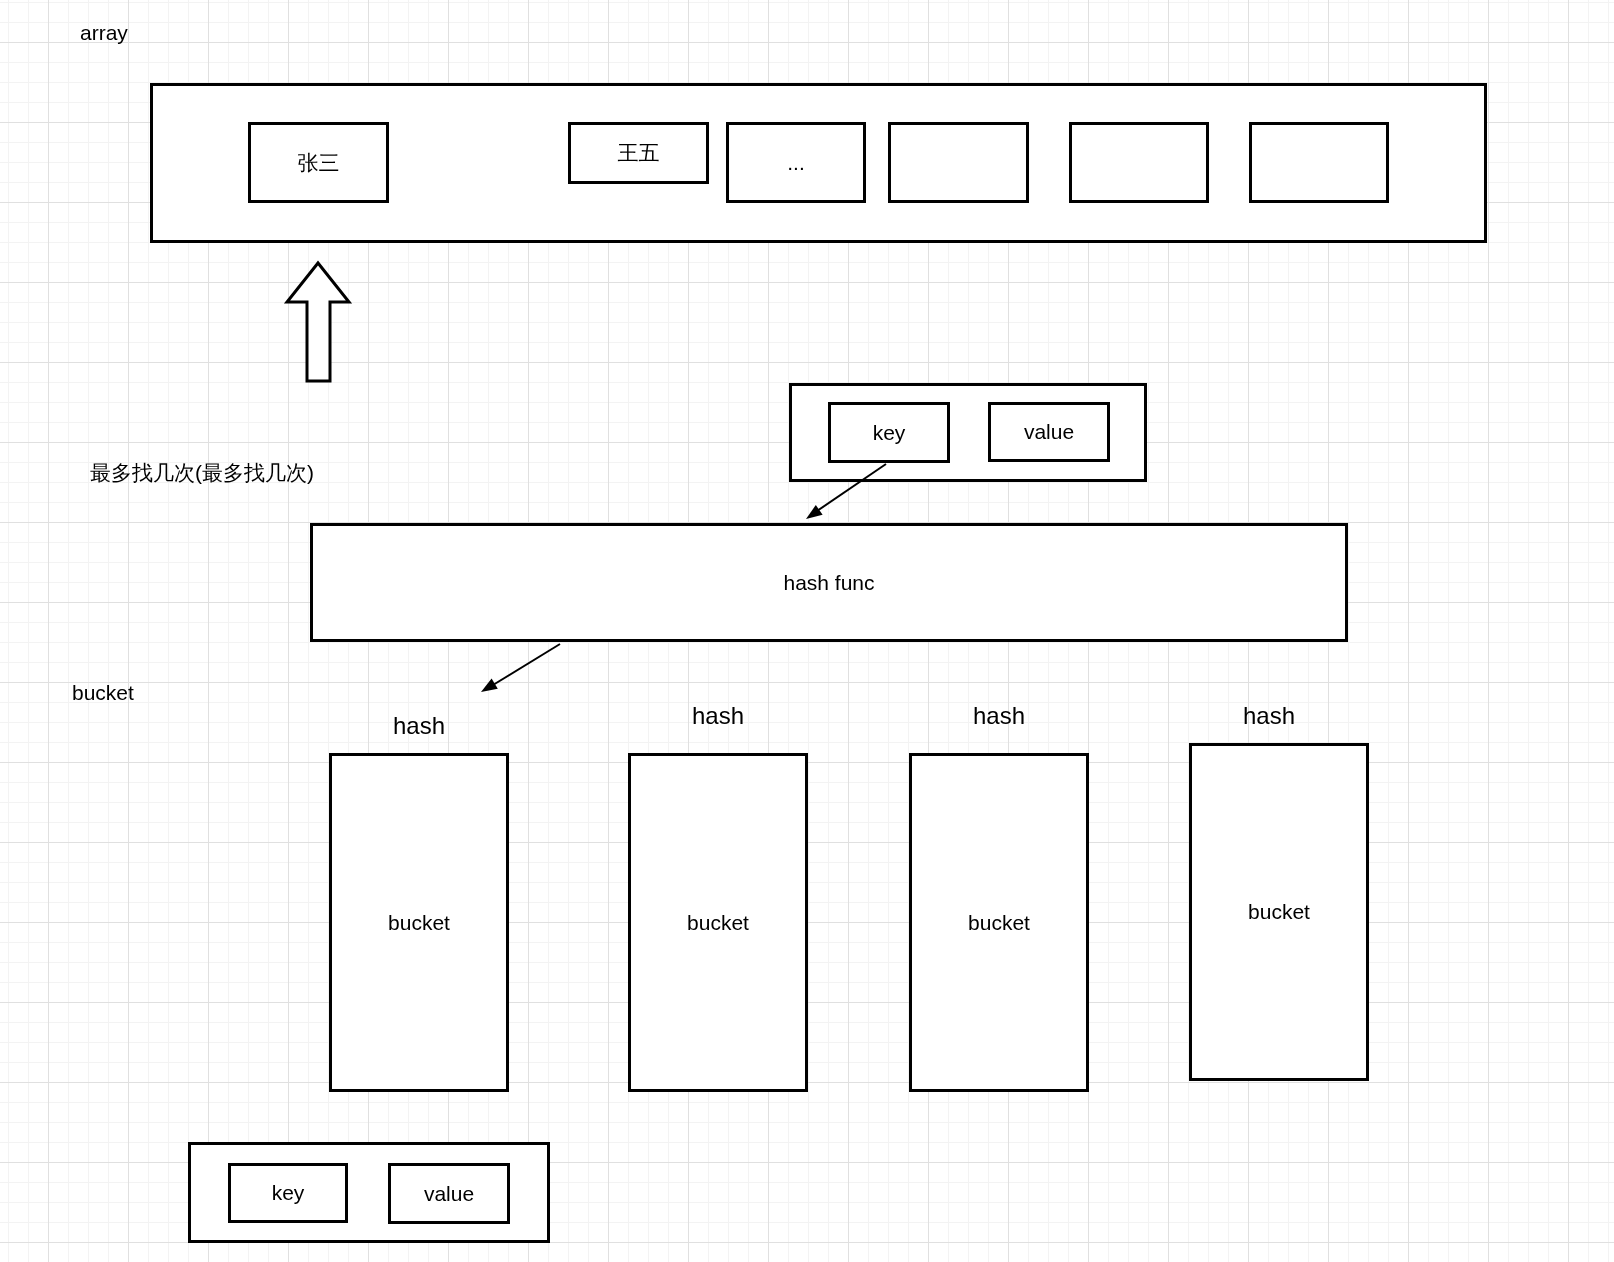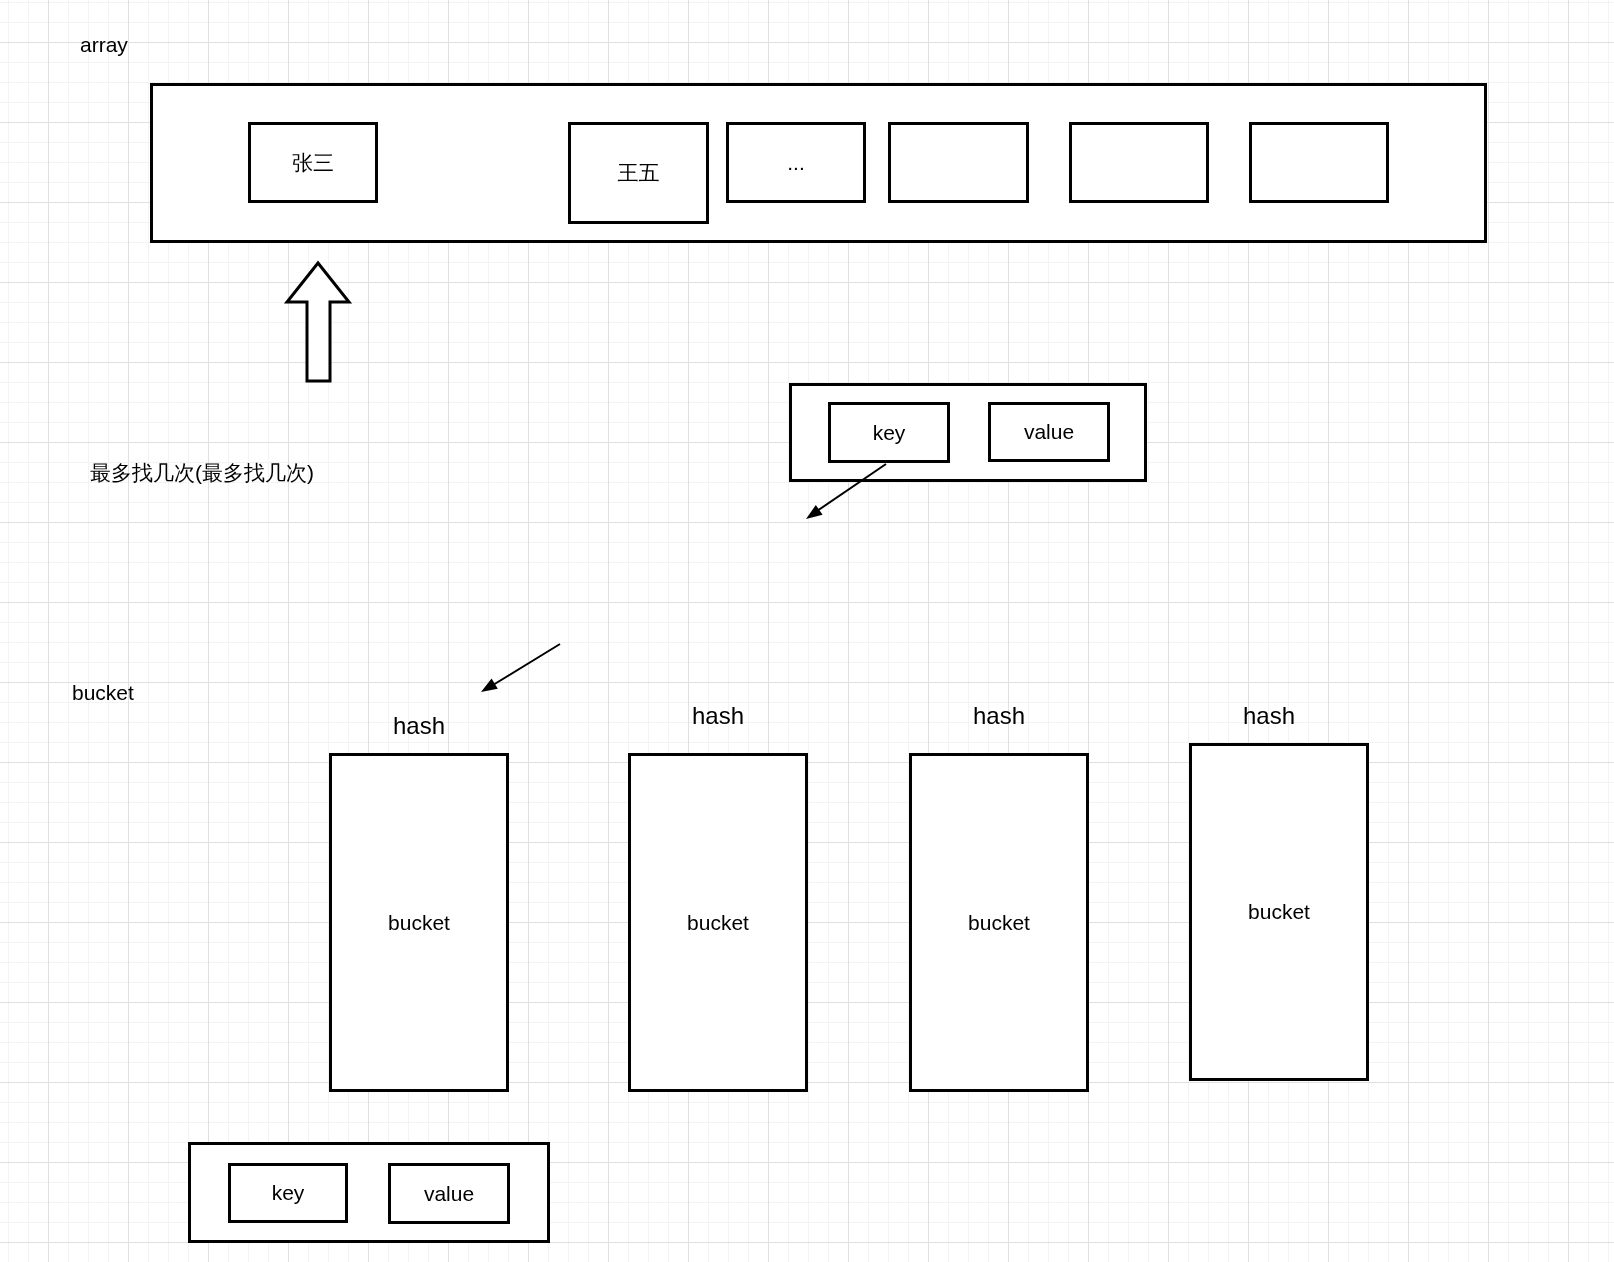--- a/index.html
+++ b/index.html
@@ -31,41 +31,42 @@
   .lbl{font-size:21px;line-height:1.2;white-space:nowrap;}
   .hash-lbl{font-size:24px;transform:translateX(-50%);white-space:nowrap;}
   svg{display:block;}
   .overlay{position:absolute;left:0;top:0;pointer-events:none;}
 </style>
 </head>
 <body>
 
 <div class="canvas">
 
-  <div class="abs lbl" style="left:80px;top:32px;">array</div>
+  <div class="abs lbl" style="left:80px;top:20px;">array</div>
 
   <div class="abs shape" style="left:150px;top:83px;width:1337px;height:160px;"></div>
 
-  <div class="abs shape lbl" style="left:248px;top:122px;width:130px;height:81px;">张三</div>
-  <div class="abs shape lbl" style="left:568px;top:122px;width:141px;height:102px;">王五</div>
+  <div class="abs shape lbl" style="left:248px;top:122px;width:141px;height:81px;">张三</div>
+  <div class="abs shape lbl" style="left:568px;top:122px;width:141px;height:62px;">王五</div>
   <div class="abs shape lbl" style="left:726px;top:122px;width:140px;height:81px;">...</div>
   <div class="abs shape lbl" style="left:888px;top:122px;width:141px;height:81px;"></div>
   <div class="abs shape lbl" style="left:1069px;top:122px;width:140px;height:81px;"></div>
   <div class="abs shape lbl" style="left:1249px;top:122px;width:140px;height:81px;"></div>
 
   <svg class="abs" style="left:280px;top:255px;" width="80" height="135" viewBox="280 255 80 135">
     <polygon points="318,263 349,302 330,302 330,381 307,381 307,302 287,302" fill="#ffffff" stroke="#000000" stroke-width="3" stroke-linejoin="miter"></polygon>
   </svg>
 
   <div class="abs lbl" style="left:90px;top:460px;">最多找几次(最多找几次)</div>
 
   <div class="abs shape" style="left:789px;top:383px;width:358px;height:99px;"></div>
   <div class="abs shape lbl" style="left:828px;top:402px;width:122px;height:61px;">key</div>
   <div class="abs shape lbl" style="left:988px;top:402px;width:122px;height:60px;">value</div>
 
+  <div class="abs shape lbl" style="left:310px;top:523px;width:1038px;height:119px;">hash func</div>
 
   <svg class="overlay" width="1614" height="1262" viewBox="0 0 1614 1262">
     <g>
       <line x1="886" y1="464" x2="817" y2="511" stroke="#000000" stroke-width="2"></line>
       <polygon points="806,519 815.8,505 822.6,514.8" fill="#000000"></polygon>
     </g>
     <g>
       <line x1="560" y1="644" x2="493" y2="685" stroke="#000000" stroke-width="2"></line>
       <polygon points="481,692 491.6,678.6 497.8,688.8" fill="#000000"></polygon>
     </g>

